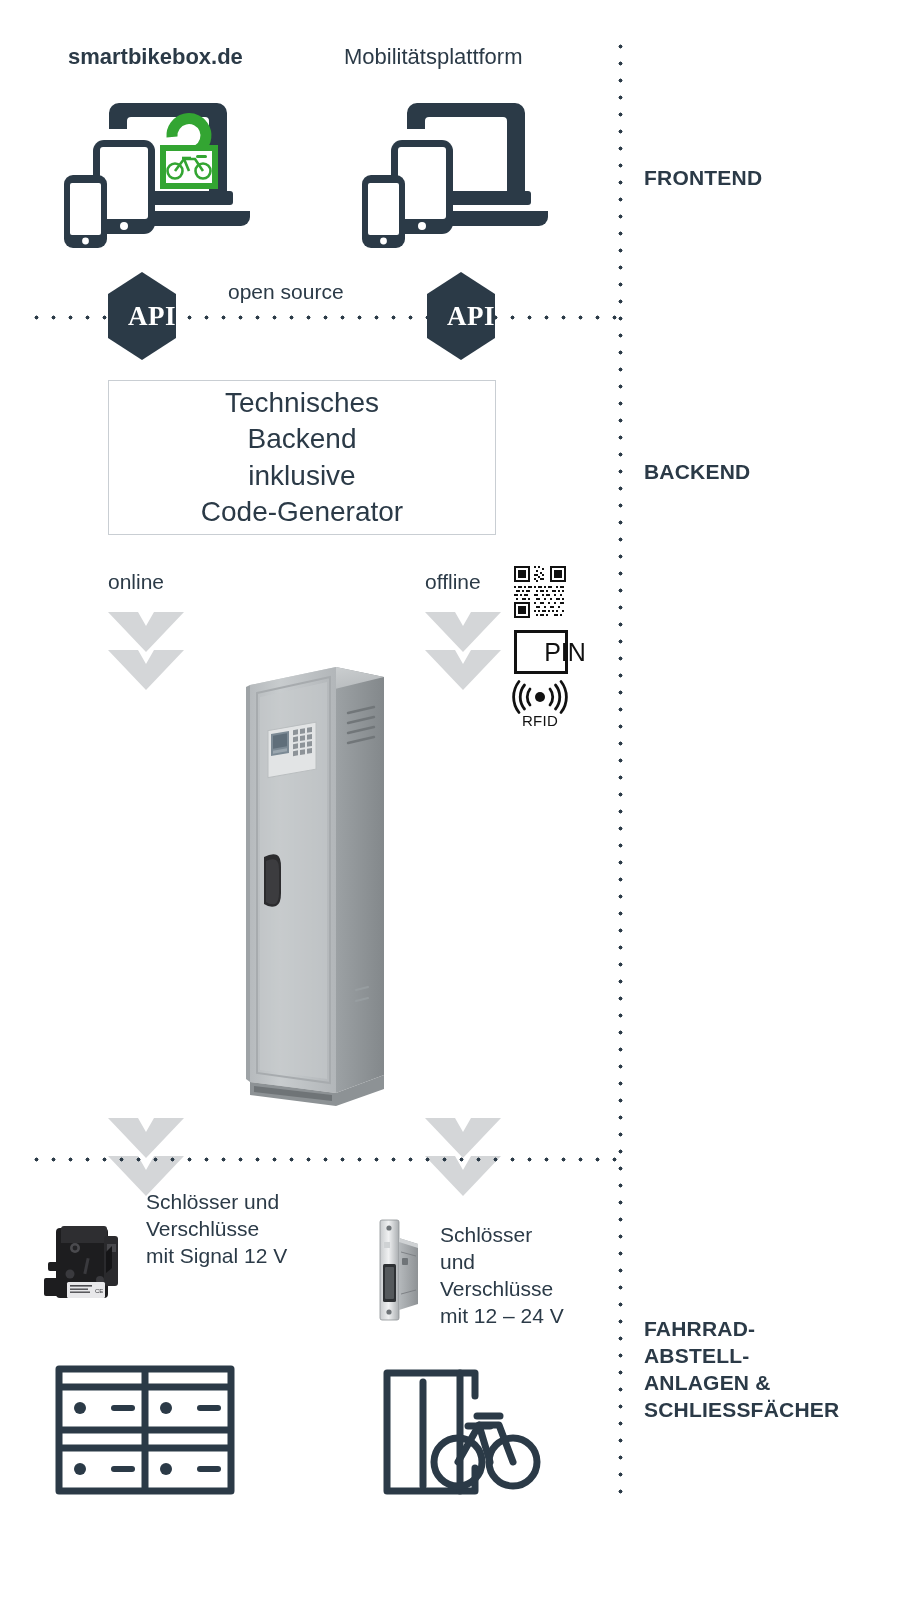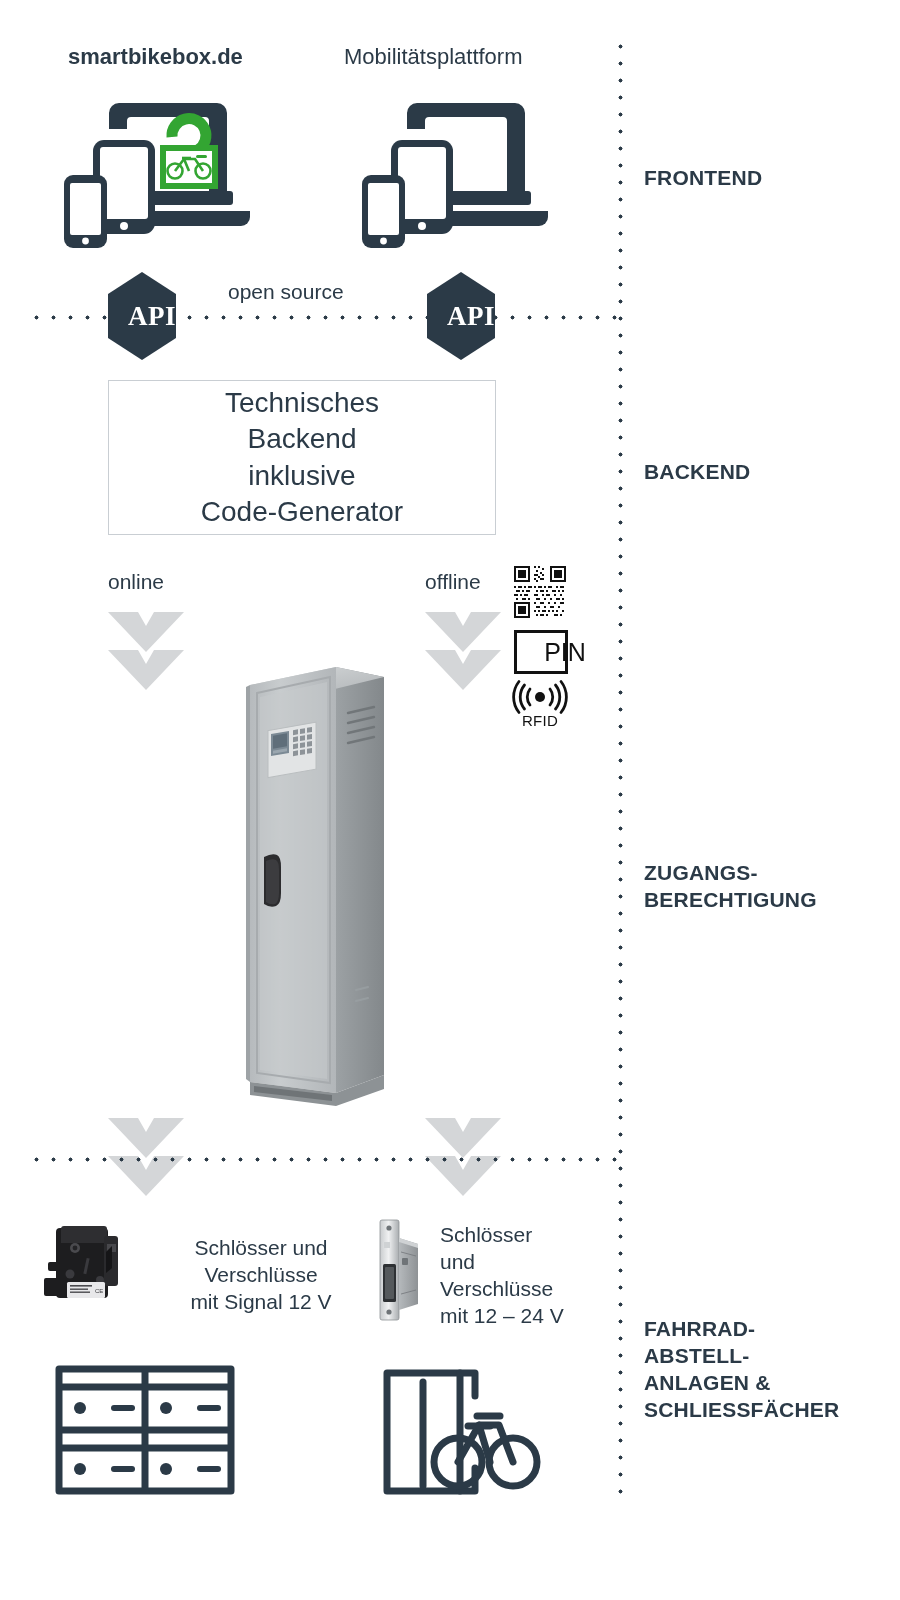--- a/index.html
+++ b/index.html
@@ -387,21 +387,21 @@
       <g fill="#4a4a4e">
         <rect x="26" y="63" width="22" height="1.6"></rect>
         <rect x="26" y="66.5" width="18" height="1.4"></rect>
         <rect x="26" y="69.5" width="20" height="1.4"></rect>
       </g>
       <text x="51" y="71" font-family="Liberation Sans, sans-serif" font-size="6" fill="#3a3a3e">CE</text>
       <rect x="41" y="36" width="3" height="16" fill="#3a3a3e" transform="rotate(12 42 44)"></rect>
     </svg>
   </div>
 
-  <div class="abs body-text" style="left:146px; top:1235px; width:230px;text-align:center;">Schlösser und
+  <div class="abs body-text" style="left:146px; top:1189px; width:230px;">Schlösser und
 Verschlüsse
 mit Signal 12 V</div>
 
   <div class="abs" style="left:378px; top:1218px; width:56px; height:104px;">
     <svg width="56" height="104" viewBox="0 0 56 104">
       <defs>
         <linearGradient id="steelG" x1="0" y1="0" x2="1" y2="0">
           <stop offset="0" stop-color="#c9ccce"></stop>
           <stop offset="0.45" stop-color="#f0f1f2"></stop>
           <stop offset="1" stop-color="#a9adb0"></stop>
@@ -476,21 +476,19 @@
         <path d="M86 58 L108 58"></path>
         <path d="M95 48 L118 48"></path>
       </g>
     </svg>
   </div>
 
   <div class="abs stage-label" style="left:644px; top:165px;">FRONTEND</div>
 
   <div class="abs stage-label" style="left:644px; top:459px;">BACKEND</div>
 
-  <div class="abs stage-label" style="left:644px; top:860px;">ZUGANGS-
-BERECHTIGUNG</div>
 
   <div class="abs stage-label" style="left:644px; top:1316px;">FAHRRAD-
 ABSTELL-
 ANLAGEN &amp;
 SCHLIESSFÄCHER</div>
 
 </div>
 
 </body></html>

